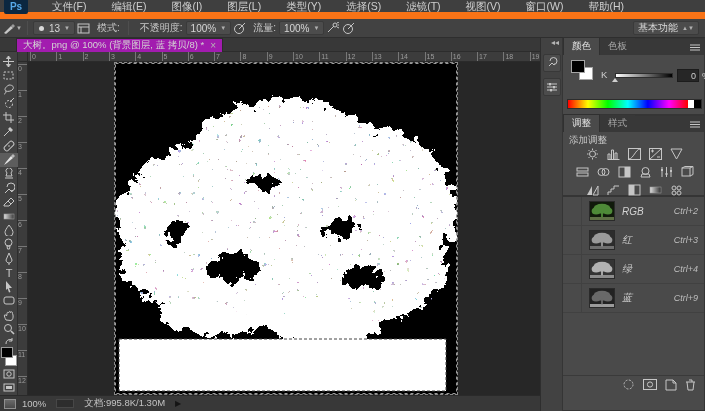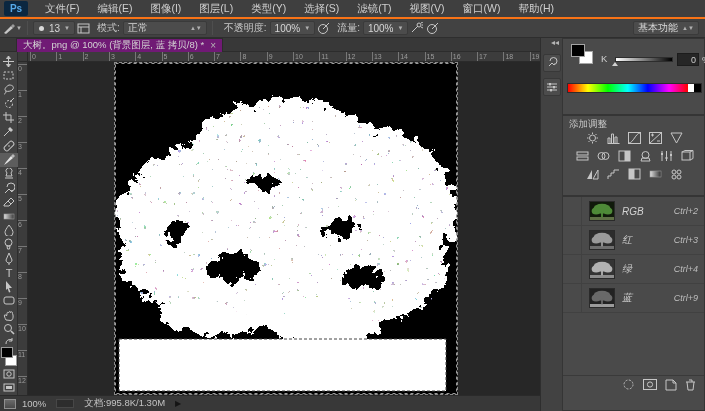--- a/index.html
+++ b/index.html
@@ -1,30 +1,30 @@
 <!DOCTYPE html>
 <html><head>
 <meta charset="utf-8">
 <style>
   *{margin:0;padding:0;box-sizing:border-box;font-family:"Liberation Sans","DejaVu Sans",sans-serif;}
   html,body{width:705px;height:411px;overflow:hidden;background:#282828;}
   
-  #menubar{position:absolute;left:0;top:0;width:705px;height:19px;background:#3f3f3f;border-bottom:2px solid #f97316;display:flex;align-items:center;gap:0;}
+  #menubar{position:absolute;left:0;top:0;width:705px;height:19px;background:#3f3f3f;border-bottom:7px solid #f97316;display:flex;align-items:center;gap:7px;}
   #ps-logo{width:24px;height:15px;margin:0 8px 0 4px;background:#0b2740;color:#56a9e8;font-weight:bold;font-size:10px;display:flex;align-items:center;justify-content:center;border-radius:2px;}
   .menu-item{font-size:10.5px;color:#cfcfcf;padding:0 9px;line-height:19px;cursor:default;}
   #optionsbar{position:absolute;left:0;top:19px;width:705px;height:19px;background:#424242;border-bottom:1px solid #2e2e2e;display:flex;align-items:center;font-size:10px;color:#c9c9c9;}
   .opt-sep{width:1px;height:14px;background:#323232;border-right:1px solid #4e4e4e;margin:0 5px;}
   .dropdown{background:#4c4c4c;border:1px solid #3a3a3a;border-radius:2px;height:14px;display:flex;align-items:center;padding:0 4px;gap:4px;color:#d6d6d6;}
   .dd-arrow{font-size:6px;color:#b0b0b0;line-height:6px;}
   .opt-icon{width:16px;height:15px;display:flex;align-items:center;justify-content:center;}
   .opt-label{margin:0 3px 0 6px;}
   #workspace-btn{margin-left:auto;margin-right:6px;min-width:64px;justify-content:space-between;}
   
   #tabstrip{position:absolute;left:0;top:38px;width:540px;height:14px;background:#383838;border-bottom:1px solid #2c2c2c;}
-  #doc-tab{position:absolute;left:16px;top:0;height:14px;background:#701a75;border:1px solid #2c2c2c;border-bottom:none;display:flex;align-items:center;padding:0 6px;font-size:9.5px;color:#d4d4d4;white-space:nowrap;}
+  #doc-tab{position:absolute;left:16px;top:0;height:14px;background:#a21caf;border:1px solid #2c2c2c;border-bottom:none;display:flex;align-items:center;padding:0 6px;font-size:9.5px;color:#d4d4d4;white-space:nowrap;}
   #doc-tab .close{margin-left:6px;color:#b5b5b5;font-size:10px;}
   
   #toolbar{position:absolute;left:0;top:52px;width:18px;height:343px;background:#424242;border-right:1px solid #2e2e2e;display:flex;flex-direction:column;align-items:center;padding-top:2px;}
   .tool{width:18px;height:16px;display:flex;align-items:center;justify-content:center;}
   .tool.selected{background:#5d5d5d;}
   .tool svg{display:block;}
   #swatches{position:relative;width:18px;height:22px;margin-top:2px;}
   #fg-swatch{position:absolute;left:1px;top:0;width:12px;height:11px;background:#000;border:1px solid #9a9a9a;z-index:2;}
   #bg-swatch{position:absolute;left:5px;top:8px;width:12px;height:11px;background:#fff;border:1px solid #9a9a9a;z-index:1;}
   
@@ -147,24 +147,20 @@
     <span>13</span>
     <span class="dd-arrow">▼</span>
   </span>
   <span class="opt-icon">
     <svg width="13" height="11">
         <rect x="1" y="1" width="11" height="9" class="st"></rect>
         <path d="M1 4 h11 M4 4 v6" class="st"></path>
       </svg>
   </span>
   <span class="opt-label">模式:</span>
-  <span class="dropdown" style="width:84px;justify-content:space-between;">
-    <span>正常</span>
-    <span class="dd-arrow">▲▼</span>
-  </span>
   <span class="opt-sep"></span>
   <span class="opt-label">不透明度:</span>
   <span class="dropdown">
     <span>100%</span>
     <span class="dd-arrow">▼</span>
   </span>
   <span class="opt-icon">
     <svg width="13" height="13">
         <circle cx="6" cy="7" r="4.5" class="st"></circle>
         <path d="M6 7 L12 1" class="st"></path>
@@ -440,35 +436,49 @@
         <rect x="3" y="2" width="2" height="2.4" fill="#c6c6c6"></rect>
         <rect x="7" y="5" width="2" height="2.4" fill="#c6c6c6"></rect>
         <rect x="4" y="8" width="2" height="2.4" fill="#c6c6c6"></rect>
       </svg>
   </div>
 </div>
 
 <div id="panels">
 
   <div class="panel-group" style="top:0;height:77px;">
+    <div class="ptabs">
+      <span class="ptab active">颜色</span>
+      <span class="ptab">色板</span>
+      <svg class="pmenu" width="12" height="9">
+          <path d="M1 2 h10 M1 4.5 h10 M1 7 h10" class="st"></path>
+        </svg>
+    </div>
     <div id="color-body">
       <div id="cp-fg"></div>
       <div id="cp-bg"></div>
       <div id="k-row">
         <span>K</span>
         <div id="k-track"></div>
         <div id="k-handle"></div>
         <input id="k-value" readonly="" value="0" style="">
         <span id="k-unit">%</span>
       </div>
       <div id="spectrum"></div>
     </div>
   </div>
 
   <div class="panel-group" style="top:77px;height:81px;">
+    <div class="ptabs">
+      <span class="ptab active">调整</span>
+      <span class="ptab">样式</span>
+      <svg class="pmenu" width="12" height="9">
+          <path d="M1 2 h10 M1 4.5 h10 M1 7 h10" class="st"></path>
+        </svg>
+    </div>
     <div id="adj-body">
       <span id="adj-header">添加调整</span>
       <div class="adj-row" style="top:15px;">
         <span class="adj-icon">
             <svg width="13" height="12">
               <circle cx="6.5" cy="6" r="3" class="st"></circle>
               <path d="M6.5 0.5 v1.5 M6.5 10 v1.5 M1 6 h1.5 M10.5 6 h1.5 M2.5 2 l1 1 M10.5 2 l-1 1 M2.5 10 l1 -1 M10.5 10 l-1 -1" class="st"></path>
             </svg>
           </span>
         <span class="adj-icon">

